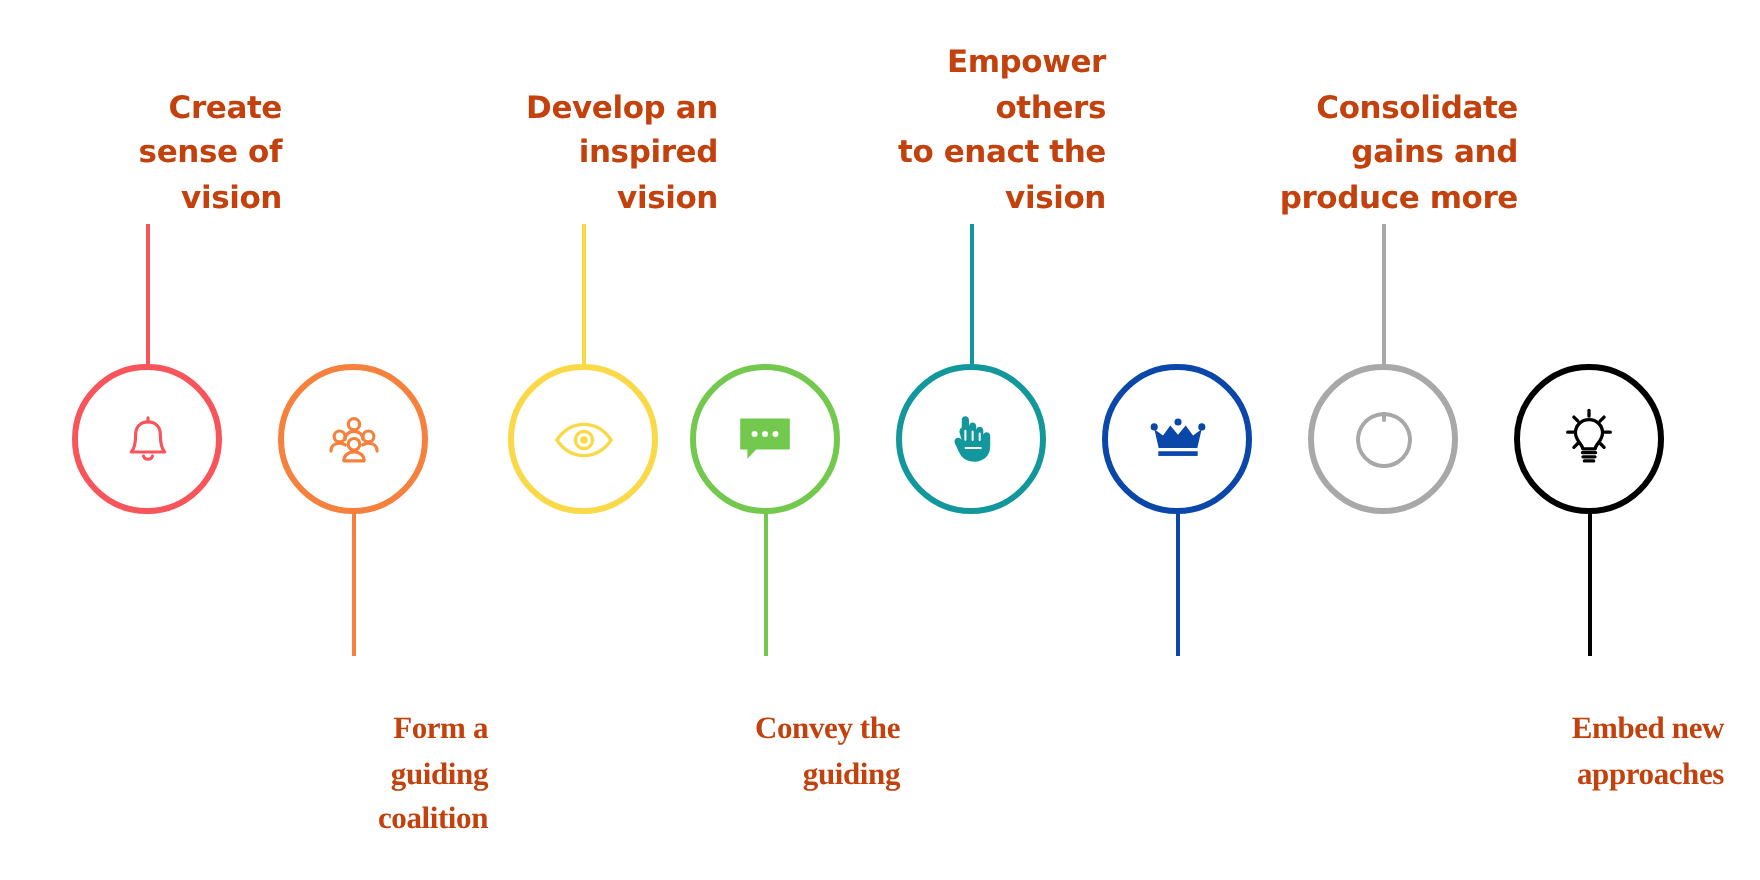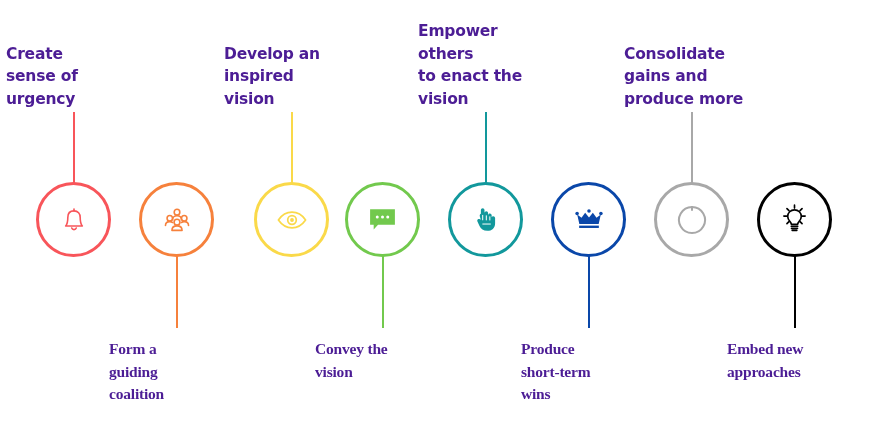--- a/index.html
+++ b/index.html
@@ -56,39 +56,40 @@
     width: 2px;
     background: #cccccc;
   }
   .step.up .stem   { top: 112px; height: 72px; }
   .step.down .stem { top: 256px; height: 72px; }
   
   .label {
     position: absolute;
     left: -16px;
     width: 135px;
-    text-align: left;
+    text-align: right;
     font-weight: 700;
     font-size: 15.5px;
     line-height: 22.5px;
-    color: #4c1d95;
+    color: #c2410c;
     letter-spacing: -0.2px;
     white-space: pre-line;
+    margin-top: 16px;
   }
   .step.up .label   { bottom: 330px; }
   .step.down .label { top: 338px; font-family: Liberation Serif, serif; }
 </style>
 </head>
 <body>
 
 <div id="kotter-diagram">
     <div class="step up" style="left: 22px;">
       <div class="label">Create
 sense of
-urgency</div>
+vision</div>
       <div class="stem" style="background: rgb(248, 85, 90);"></div>
       <div class="circle" style="border-color: rgb(248, 85, 90);">
         <span class="icon-wrap">
           <svg width="30" height="30" viewBox="0 0 32 32">
             <path stroke="#F8555A" fill="none" stroke-width="1.7" stroke-linecap="round" stroke-linejoin="round" d="M16 4.2 v2.1"></path>
             <path stroke="#F8555A" fill="none" stroke-width="1.7" stroke-linecap="round" stroke-linejoin="round" d="M16 6.3c-4.3 0-6.6 3.0-6.6 7.0 0 4.6-0.5 7.1-2.3 9.1 h17.8c-1.8-2.0-2.3-4.5-2.3-9.1 0-4.0-2.3-7.0-6.6-7.0z"></path>
             <path stroke="#F8555A" fill="none" stroke-width="1.7" stroke-linecap="round" stroke-linejoin="round" d="M13.6 24.6a2.5 2.3 0 0 0 4.8 0"></path>
           </svg>
         </span>
       </div>
@@ -123,21 +124,21 @@
           <svg width="32" height="32" viewBox="0 0 32 32">
             <path stroke="#FAD949" fill="none" stroke-width="1.7" stroke-linecap="round" stroke-linejoin="round" d="M2.4 16c3.6-5.2 8.1-7.8 13.6-7.8S26.0 10.8 29.6 16c-3.6 5.2-8.1 7.8-13.6 7.8S6.0 21.2 2.4 16z"></path>
             <circle stroke="#FAD949" fill="none" stroke-width="1.7" stroke-linecap="round" stroke-linejoin="round" cx="16" cy="16" r="4.3"></circle>
             <circle cx="16" cy="16" r="1.9" fill="#FAD949"></circle>
           </svg>
         </span>
       </div>
     </div>
     <div class="step down" style="left: 331px;">
       <div class="label">Convey the
-vision</div>
+guiding</div>
       <div class="stem" style="background: rgb(114, 201, 77);"></div>
       <div class="circle" style="border-color: rgb(114, 201, 77);">
         <span class="icon-wrap">
           <svg width="31" height="31" viewBox="0 0 32 32">
             <path fill="#72C94D" d="M3.2 5.4h25.6v16.0H11.4l-4.5 4.8v-4.8H3.2z"></path>
             <circle cx="10.6" cy="13.4" r="1.55" fill="#ffffff"></circle>
             <circle cx="16.0" cy="13.4" r="1.55" fill="#ffffff"></circle>
             <circle cx="21.4" cy="13.4" r="1.55" fill="#ffffff"></circle>
           </svg>
         </span>
@@ -151,23 +152,20 @@
       <div class="circle" style="border-color: rgb(18, 152, 156);">
         <span class="icon-wrap">
           <svg width="29" height="29" viewBox="0 0 32 32">
             <path fill="#12989C" d="M9.6 12.2c0-1.2.5-2.1 1.3-2.5V5.6c0-1.2.9-2.1 2.0-2.1s2.0.9 2.0 2.1v3.3c.1-1.2 1.0-2.0 2.0-2.0 1.1 0 2.0.9 2.0 2.1v2.0c.2-1.0 1.0-1.7 1.9-1.7 1.1 0 2.0.9 2.0 2.1v2.2c.3-.8 1.0-1.3 1.8-1.3 1.1 0 2.0.9 2.0 2.1v5.6c0 5.3-3.6 8.5-8.6 8.5-4.3 0-7.1-2.0-8.6-5.2l-2.3-5.0c-.5-1.1-.1-2.3 1.0-2.8 1.0-.45 2.1-.05 2.7.9z"></path>
             <path stroke="#ffffff" fill="none" stroke-width="1.1" stroke-linecap="round" d="M12.9 11.4v5.0M16.9 11.9v4.6M20.8 13.0v3.6M13.0 21.0h8.4"></path>
           </svg>
         </span>
       </div>
     </div>
     <div class="step down" style="left: 537px;">
-      <div class="label">Produce
-short-term
-wins</div>
       <div class="stem" style="background: rgb(10, 71, 169);"></div>
       <div class="circle" style="border-color: rgb(10, 71, 169);">
         <span class="icon-wrap">
           <svg width="30" height="30" viewBox="0 0 32 32">
             <path fill="#0A47A9" d="M3.4 10.2l4.6 3.4 3.9-5.4 4.1 5.0 4.1-5.0 3.9 5.4 4.6-3.4-2.3 10.1H5.7z"></path>
             <circle cx="3.3" cy="9.0" r="1.9" fill="#0A47A9"></circle>
             <circle cx="28.7" cy="9.0" r="1.9" fill="#0A47A9"></circle>
             <circle cx="16" cy="6.4" r="1.9" fill="#0A47A9"></circle>
             <rect x="5.5" y="22.0" width="21" height="2.5" fill="#0A47A9"></rect>
           </svg>

